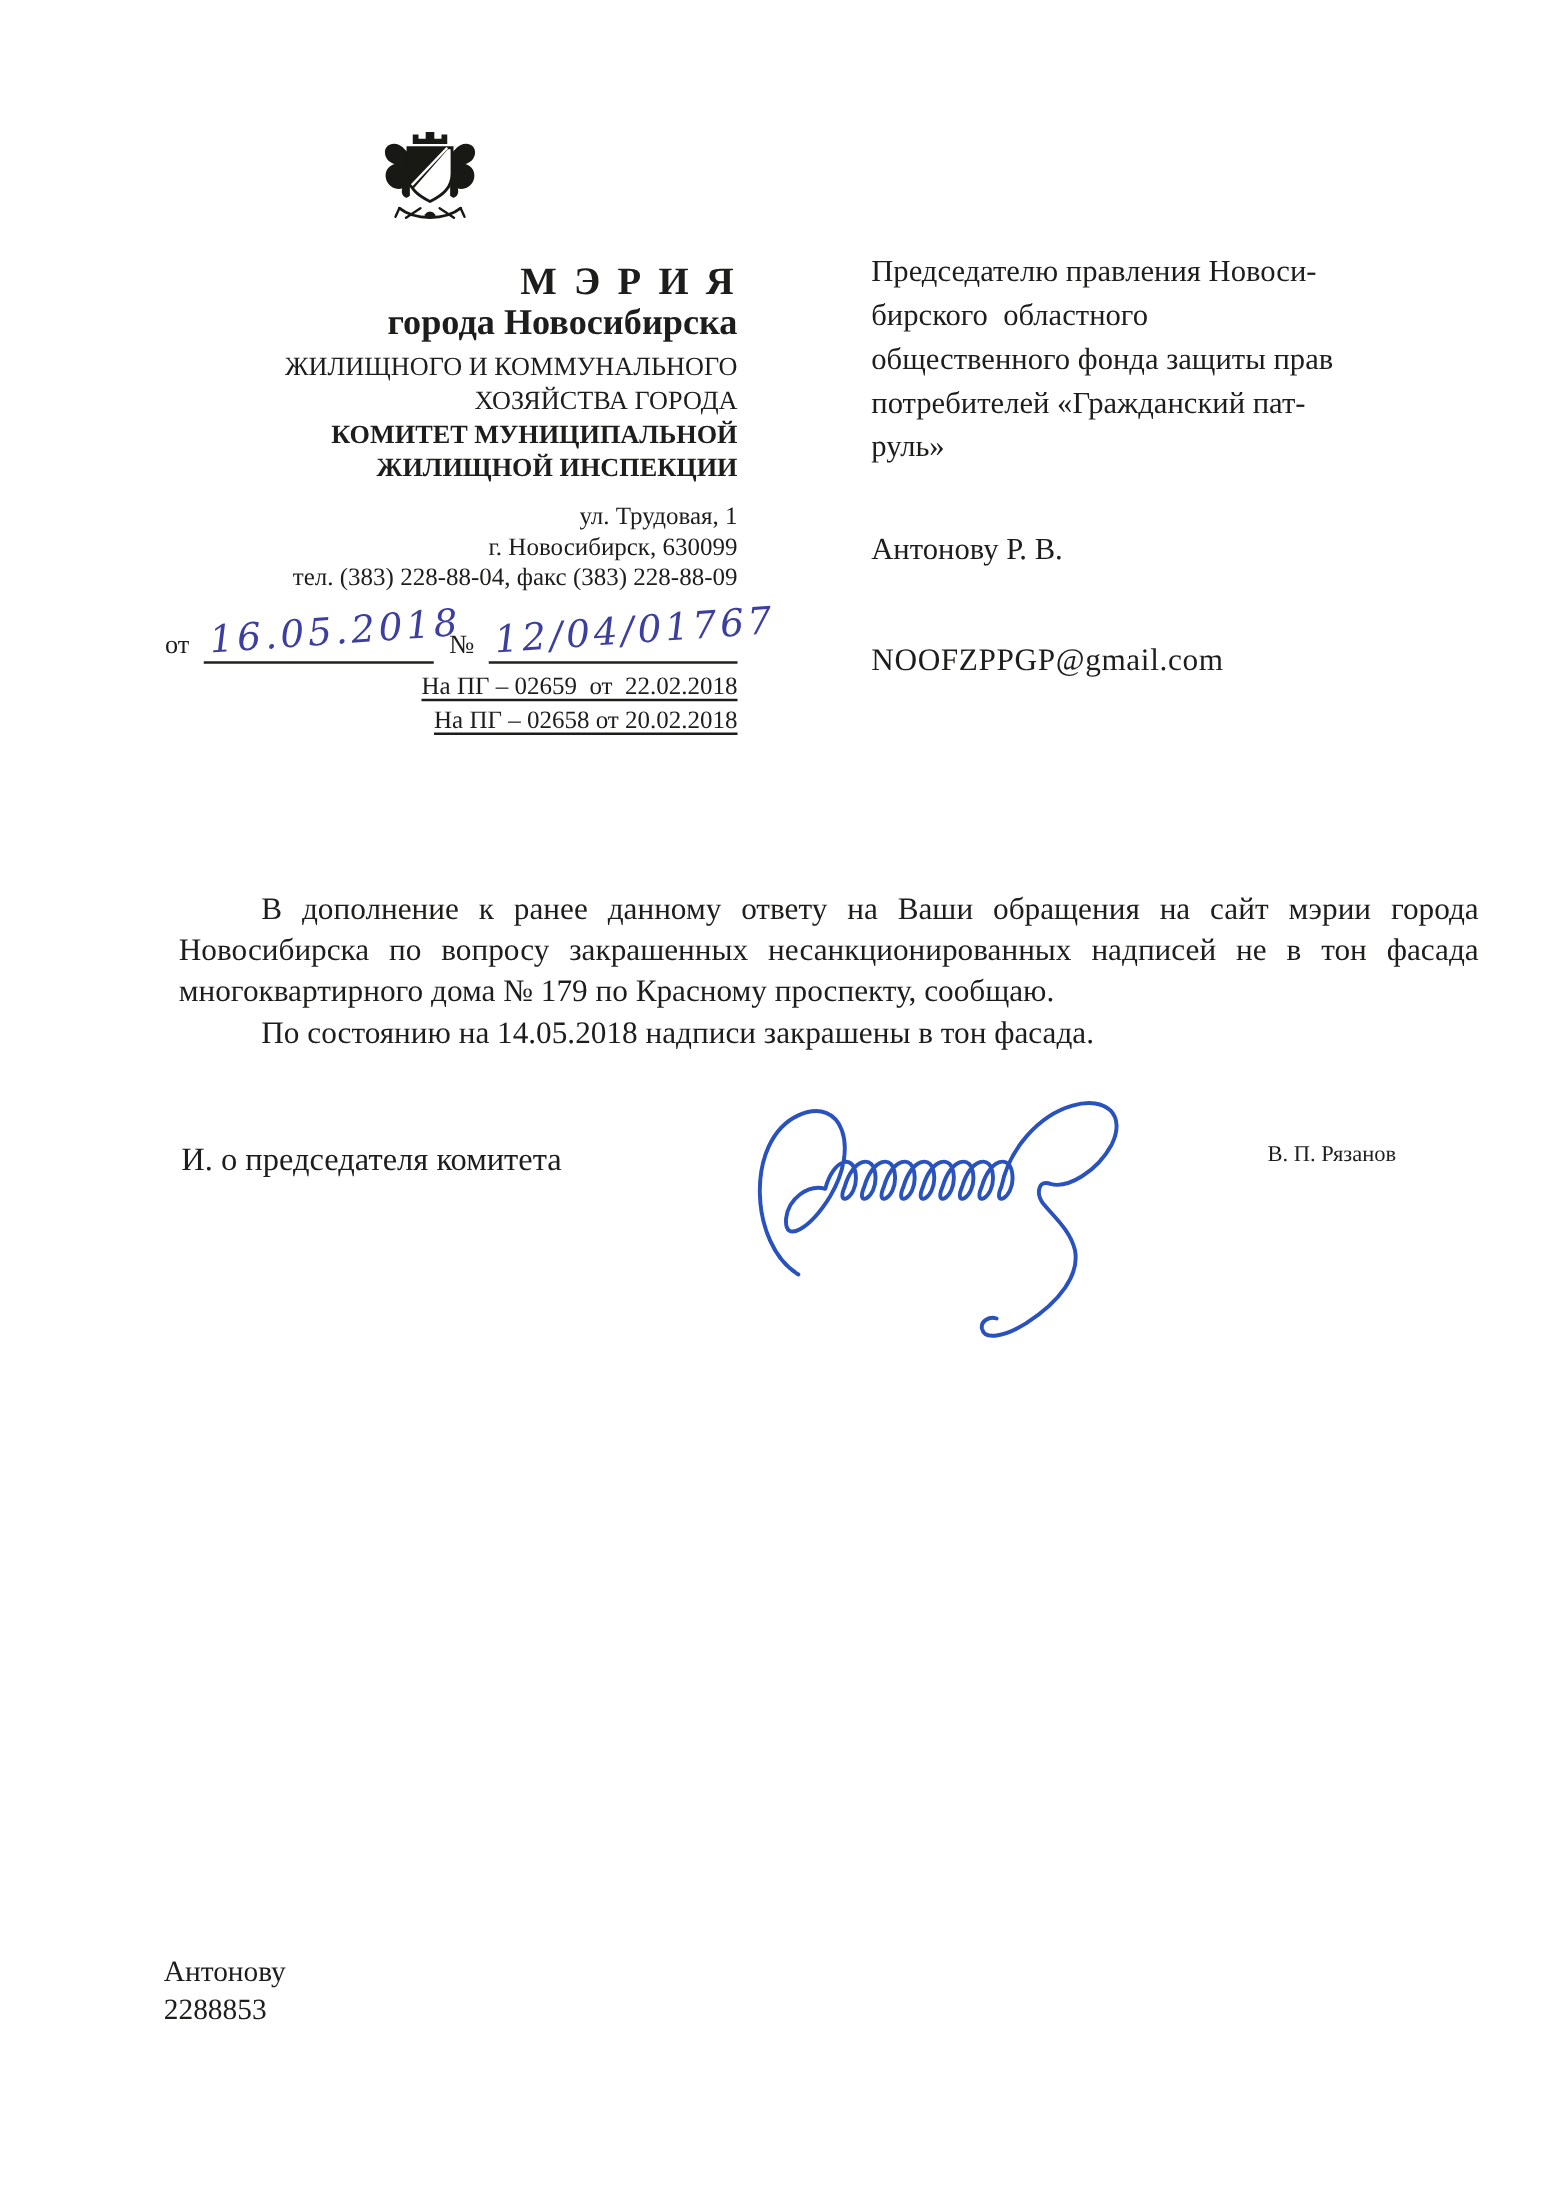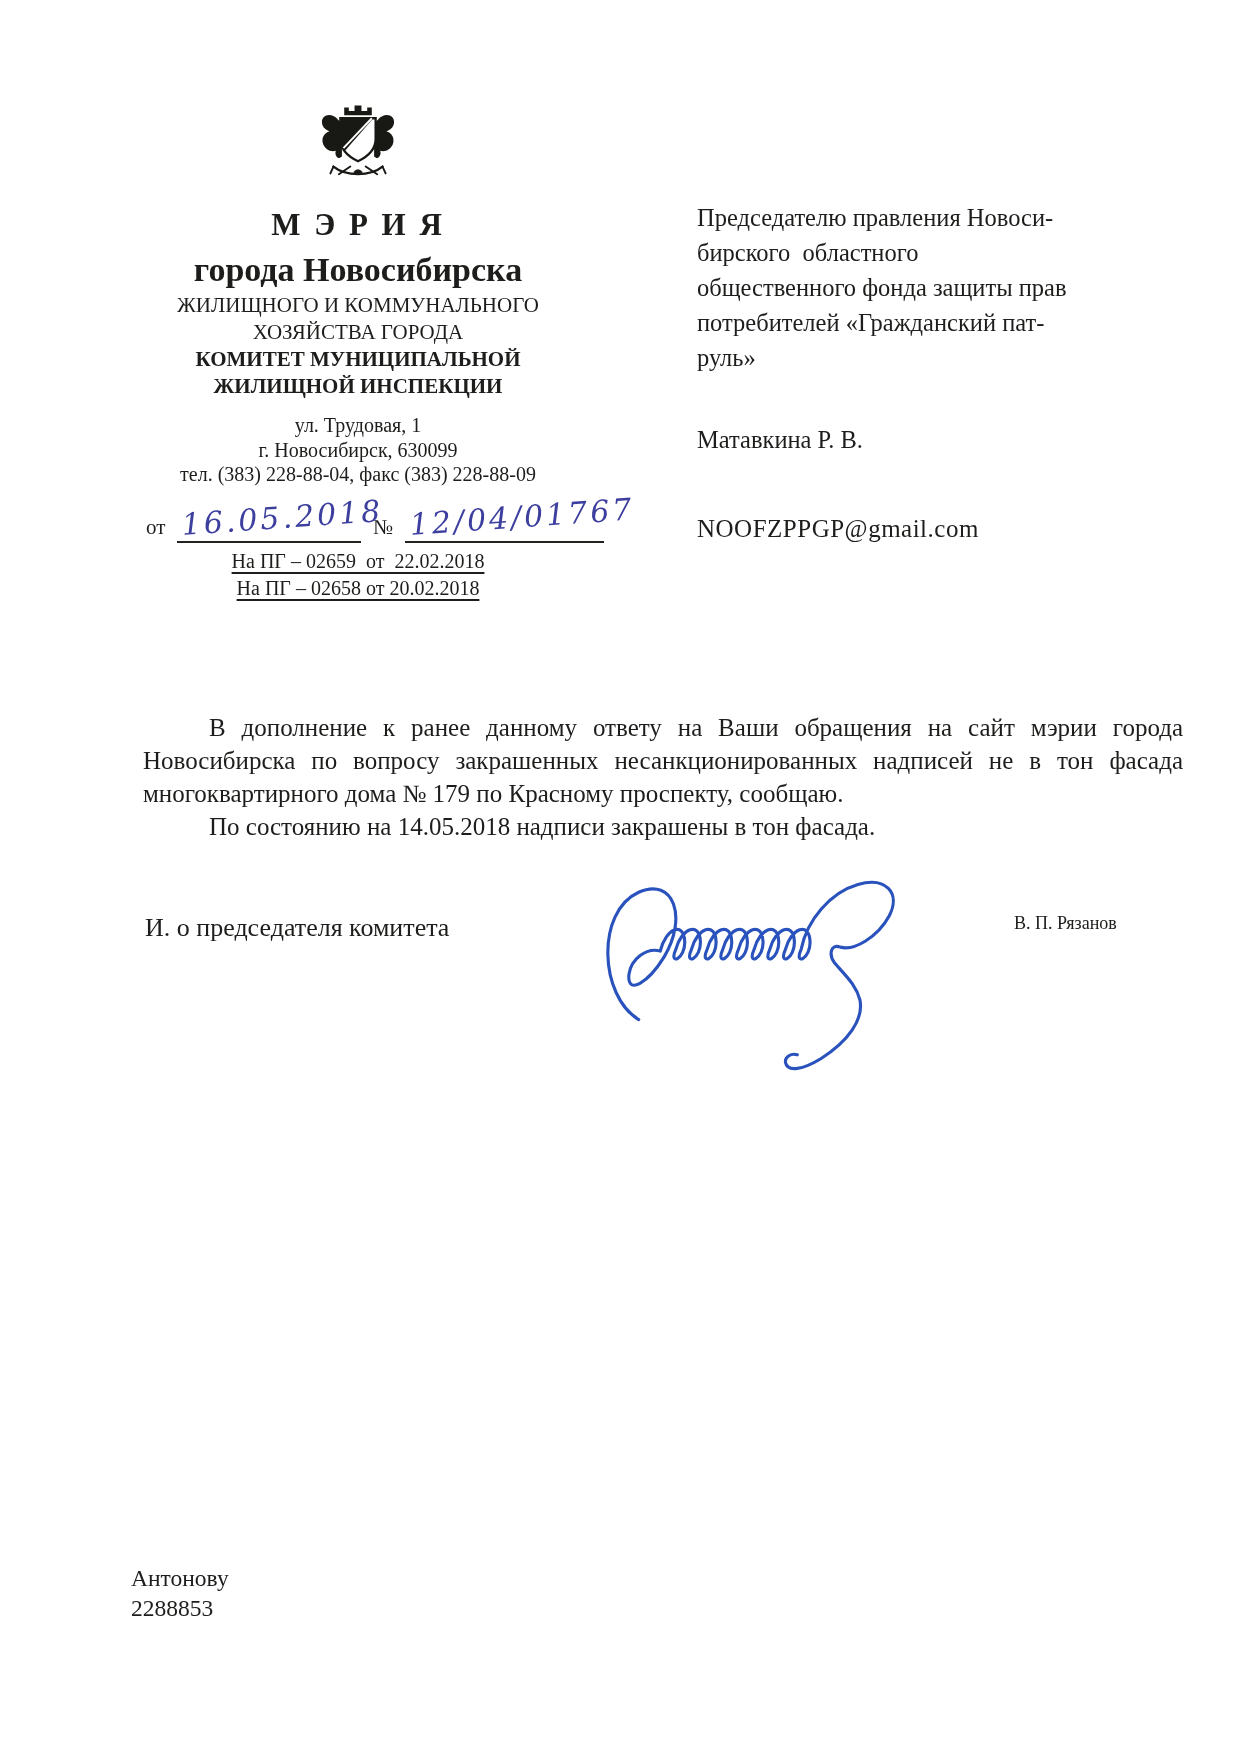--- a/index.html
+++ b/index.html
@@ -7,24 +7,24 @@
     position:relative;
     width:1240px;height:1753px;
     margin:0 auto;
     background:#ffffff;
     font-family:"Liberation Serif",serif;
     color:#1d1d1b;
     overflow:hidden;
   }
 
   
-  .letterhead{position:absolute;left:112px;top:98px;width:492px;text-align:center;}
+  .letterhead{position:absolute;left:98px;top:98px;width:492px;text-align:right;}
   .emblem{display:block;margin:0 auto;width:92px;height:88px;}
   .org-title{margin-top:22px;font-size:31px;line-height:34px;font-weight:bold;letter-spacing:3px;}
-  .org-subtitle{margin-top:12px;font-size:34px;line-height:32px;font-weight:bold;}
+  .org-subtitle{margin-top:0;font-size:29px;line-height:32px;font-weight:bold;}
   .dept{margin-top:6px;font-size:21px;line-height:27px;}
   .committee{margin-top:0;font-size:21px;line-height:27px;font-weight:bold;}
   .addr{margin-top:13px;font-size:20px;line-height:24.5px;}
 
   .dateline{
     margin-top:12px;height:44px;
     display:flex;align-items:flex-end;justify-content:flex-start;
     padding-left:34px;gap:12px;font-size:21px;
   }
   .dateline .lbl{padding-bottom:3px;}
@@ -121,21 +121,21 @@
       <div class="ref-line"><span class="u">На ПГ – 02658 от 20.02.2018</span></div>
     </div>
   </section>
 
   <section class="recipient">
     <div class="recipient-address">Председателю правления Новоси-
 бирского  областного
 общественного фонда защиты прав
 потребителей «Гражданский пат-
 руль»</div>
-    <div class="recipient-name">Матавкина Р. В.</div>
+    <div class="recipient-name">Антонову Р. В.</div>
     <div class="recipient-email">NOOFZPPGP@gmail.com</div>
   </section>
 
   <section class="body-text">
     <p>В дополнение к ранее данному ответу на Ваши обращения на сайт мэрии города Новосибирска по вопросу закрашенных несанкционированных надписей не в тон фасада многоквартирного дома № 179 по Красному проспекту, сообщаю.</p>
     <p>По состоянию на 14.05.2018 надписи закрашены в тон фасада.</p>
   </section>
 
   <div class="sig-position">И. о председателя комитета</div>
 

